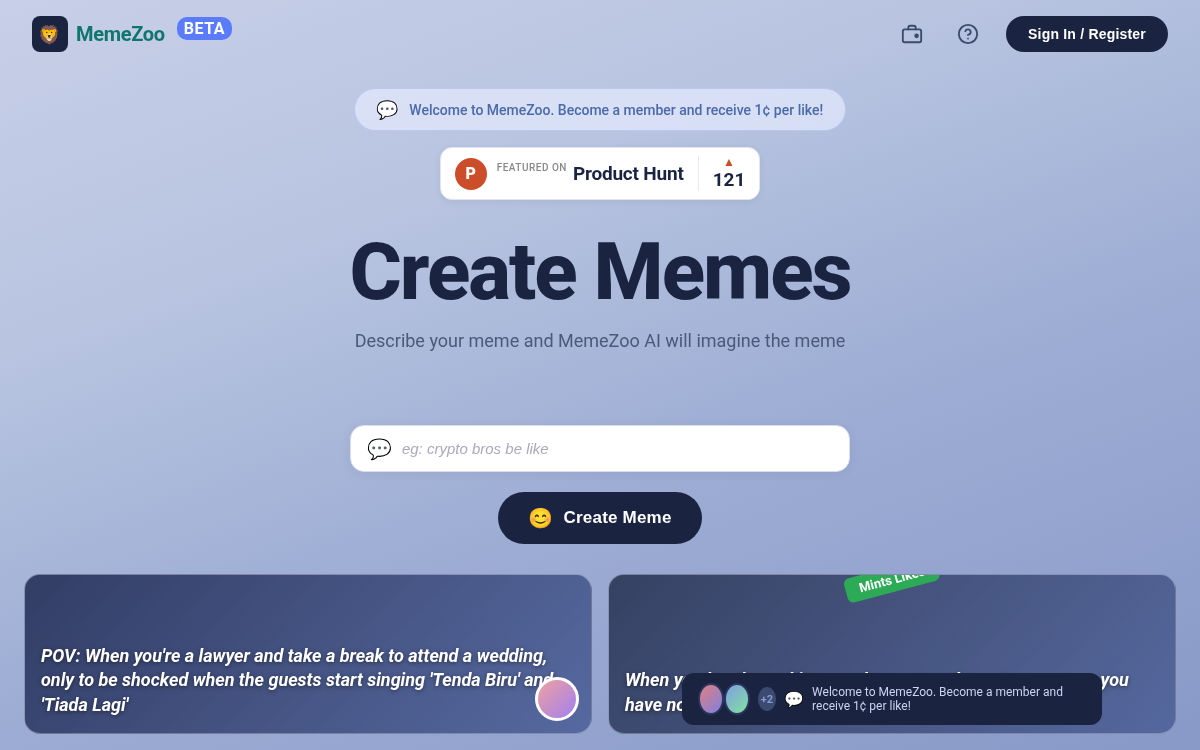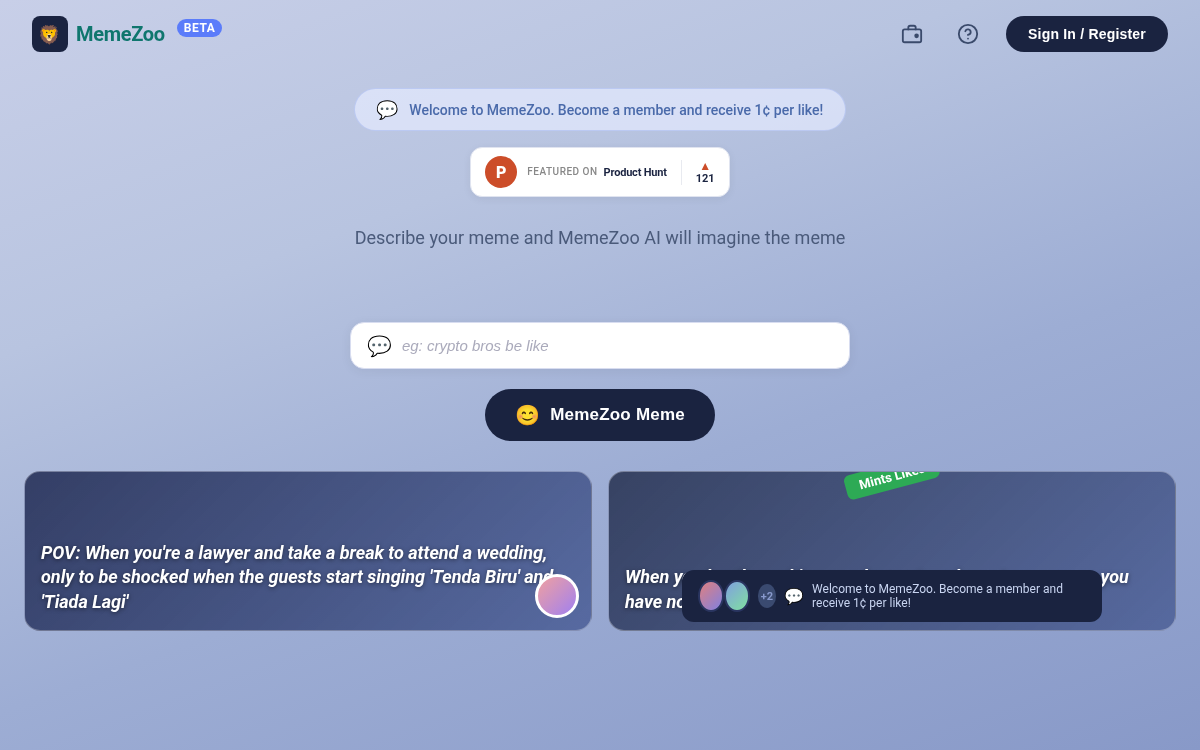--- a/index.html
+++ b/index.html
@@ -36,21 +36,21 @@
     .logo-text {
       font-size: 20px;
       font-weight: 700;
       color: #0f766e;
       letter-spacing: -0.3px;
     }
 
     .beta-badge {
       background: #5b7cfa;
       color: white;
-      font-size: 12px;
+      font-size: 16px;
       font-weight: 700;
       padding: 2px 7px;
       border-radius: 10px;
       letter-spacing: 0.5px;
       margin-left: 4px;
       margin-top: -12px;
     }
 
     .nav-right {
       display: flex;
@@ -141,21 +141,21 @@
 
     .ph-featured-on {
       font-size: 10px;
       color: #888;
       font-weight: 500;
       letter-spacing: 0.5px;
       text-transform: uppercase;
     }
 
     .ph-product-hunt {
-      font-size: 11px;
+      font-size: 19px;
       font-weight: 700;
       color: #1a2340;
       letter-spacing: -0.2px;
       text-align: center;
     }
 
     .ph-votes {
       display: flex;
       flex-direction: column;
       align-items: center;
@@ -164,21 +164,21 @@
       margin-left: 4px;
     }
 
     .ph-triangle {
       color: #cc4d29;
       font-size: 12px;
       line-height: 1;
     }
 
     .ph-count {
-      font-size: 11px;
+      font-size: 19px;
       font-weight: 700;
       color: #1a2340;
     }
 
     
     .hero {
       text-align: center;
       padding: 10px 0 30px;
     }
 
@@ -413,31 +413,32 @@
       <span class="ph-featured-on">FEATURED ON</span>
       <span class="ph-product-hunt">Product Hunt</span>
     </div>
     <div class="ph-votes">
       <span class="ph-triangle">▲</span>
       <span class="ph-count">121</span>
     </div>
   </div>
 
   <div class="hero">
+    <h1 class="hero-title">Create Memes</h1>
     <p class="hero-subtitle">Describe your meme and MemeZoo AI will imagine the meme</p>
   </div>
 
   <div class="input-area">
     <span class="input-icon">💬</span>
     <input class="meme-input" type="text" placeholder="eg: crypto bros be like" style="">
   </div>
 
   <button class="create-btn">
     <span class="create-btn-icon">😊</span>
-    <span>MemeZoo Meme</span>
+    <span>Create Meme</span>
   </button>
 
 </div>
 
 <div class="cards-row">
 
   <div class="meme-card meme-card-left">
     <p class="meme-card-text">POV: When you're a lawyer and take a break to attend a wedding, only to be shocked when the guests start singing 'Tenda Biru' and 'Tiada Lagi'</p>
     <div class="avatar-img"></div>
   </div>

